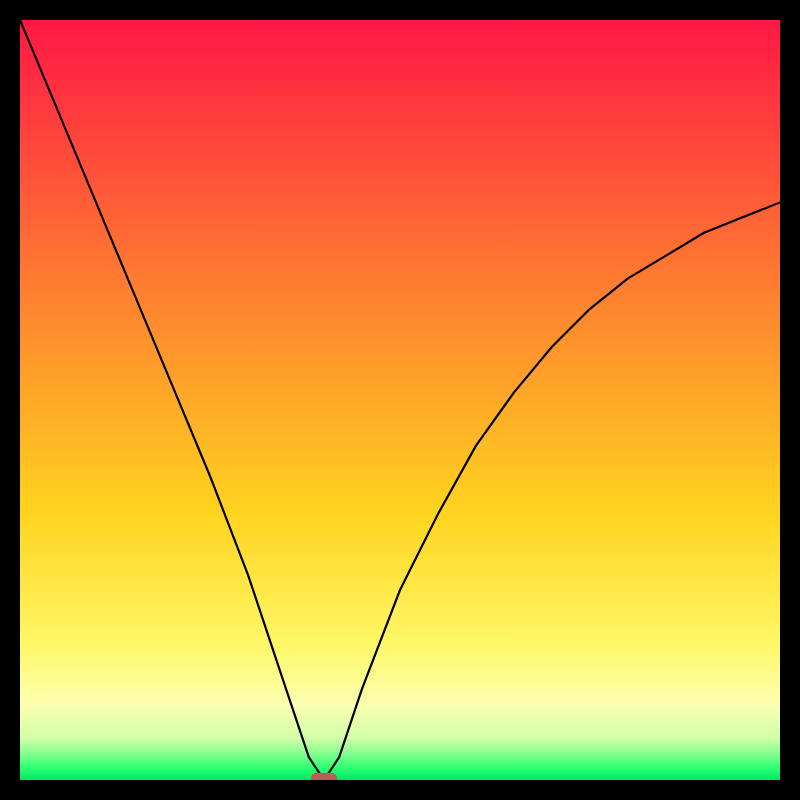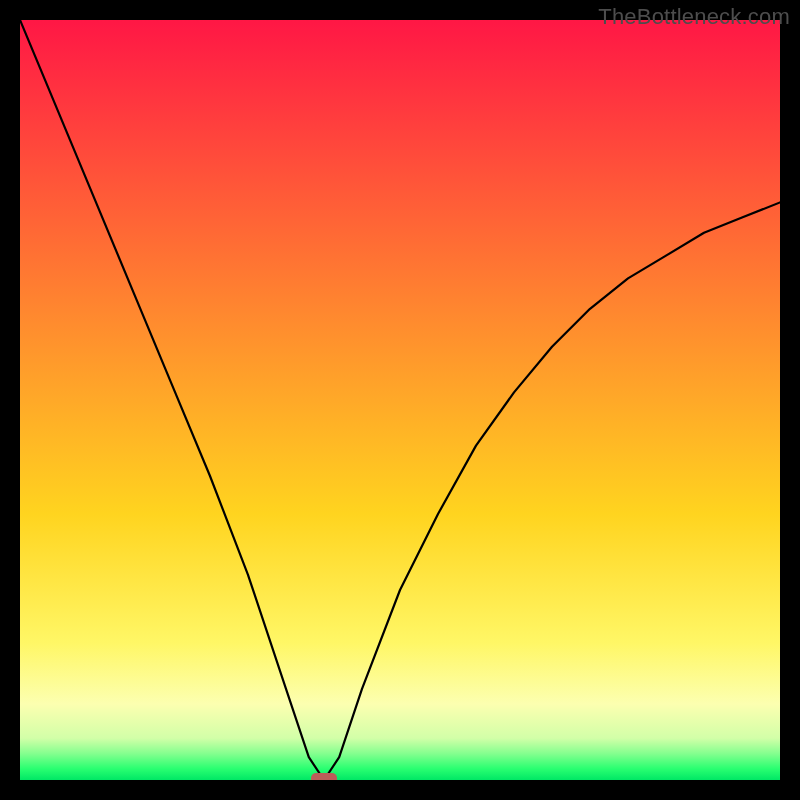--- a/index.html
+++ b/index.html
@@ -60,14 +60,13 @@
             <stop offset="98.5%" stop-color="#2aff71"></stop>
             <stop offset="100%" stop-color="#00e765"></stop>
           </linearGradient>
       </defs>
       <rect id="bgRect" x="0" y="0" width="760" height="760" fill="url(#bgGrad)"></rect>
       <path id="curvePath" fill="none" stroke="#000" stroke-width="2.2" stroke-linecap="round" stroke-linejoin="round" d="M0.00 0.00 L38.00 91.20 L76.00 182.40 L114.00 273.60 L152.00 364.80 L190.00 456.00 L228.00 554.80 L266.00 668.80 L288.80 737.20 L304.00 760.00 L319.20 737.20 L342.00 668.80 L380.00 570.00 L418.00 494.00 L456.00 425.60 L494.00 372.40 L532.00 326.80 L570.00 288.80 L608.00 258.40 L646.00 235.60 L684.00 212.80 L722.00 197.60 L760.00 182.40"></path>
       <rect id="markerRect" rx="5" ry="5" width="26" height="14" x="291.00" y="753.00" fill="#bb5d59"></rect>
     </svg>
   </div>
 
-  <div class="watermark">TheBottleneck.com</div>
 </div>
 
 </body></html>

